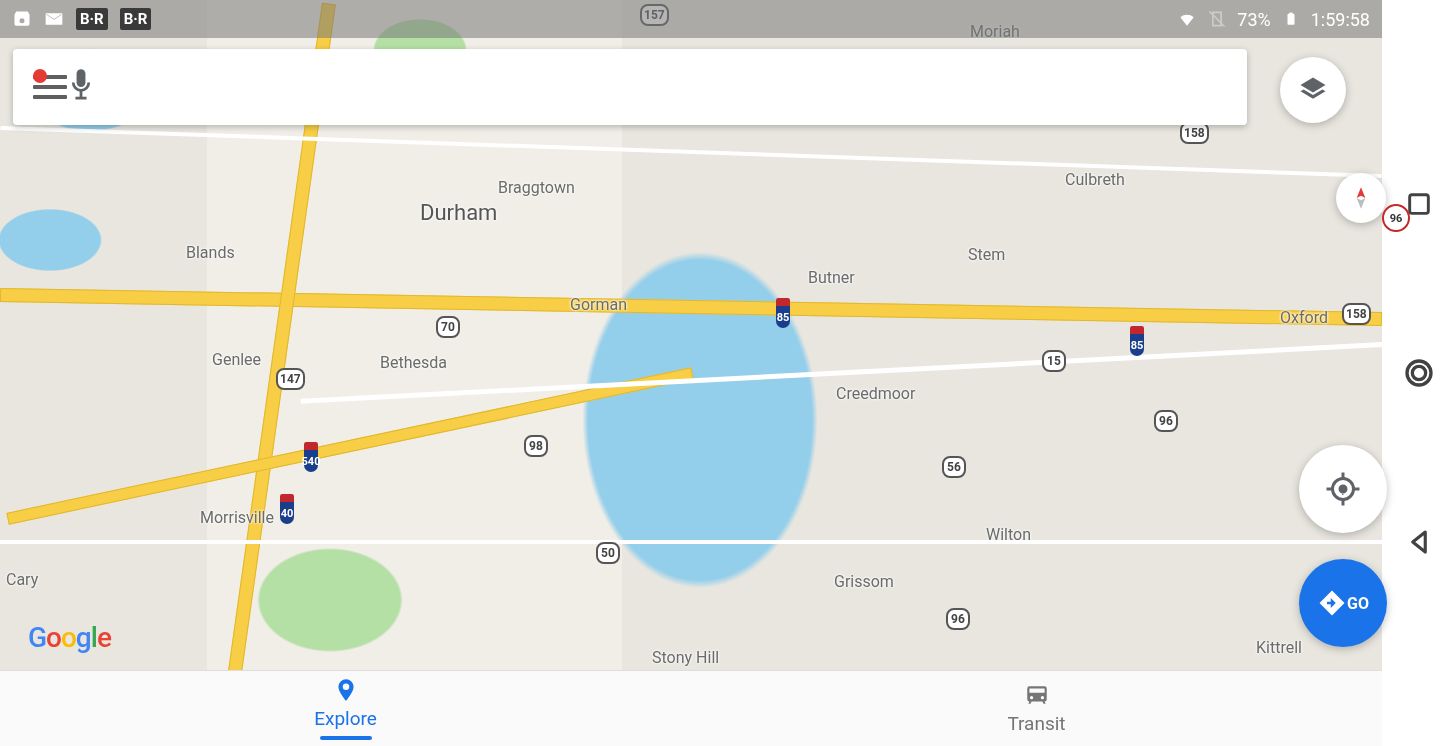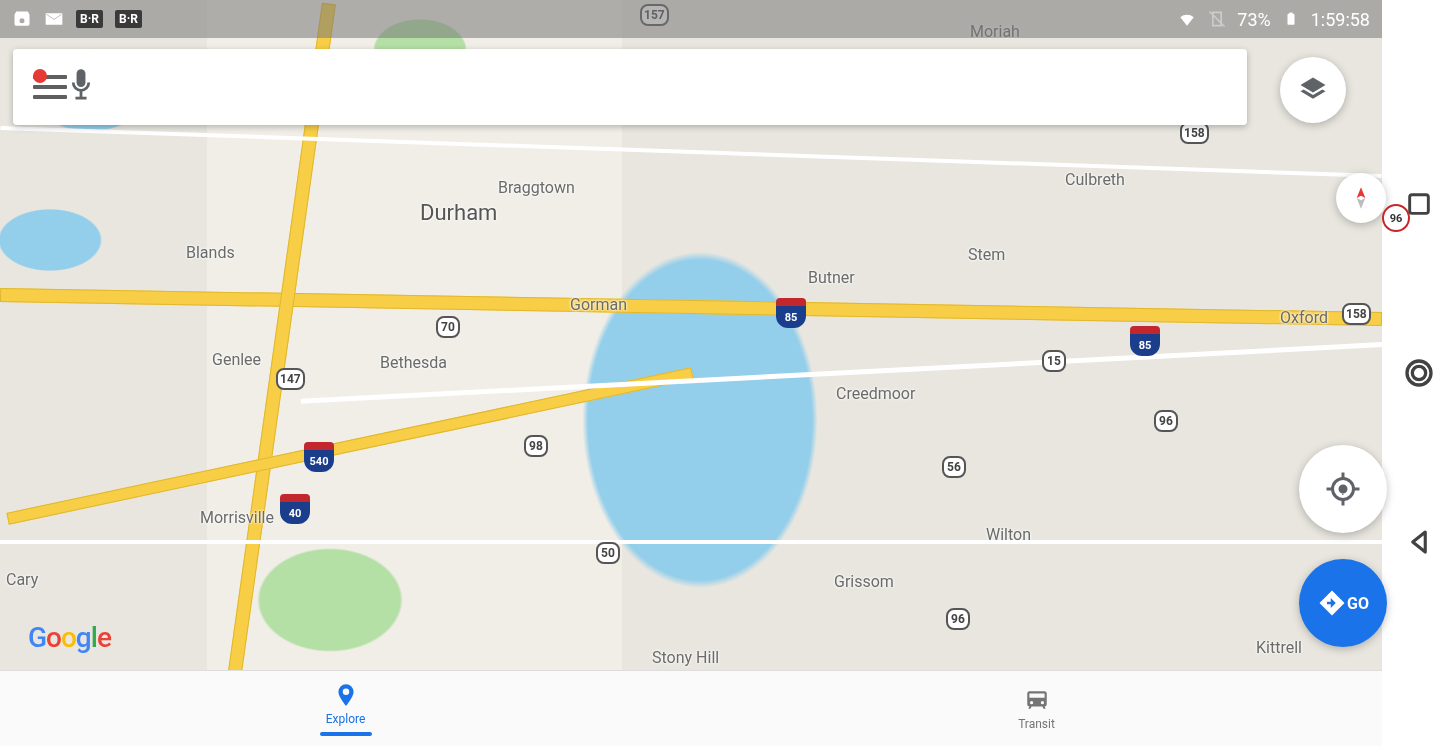--- a/index.html
+++ b/index.html
@@ -6,21 +6,21 @@
     html, body { width: 1456px; height: 746px; overflow: hidden; position: relative; }
 
     
     .status-bar {
       position: absolute; top: 0; left: 0; right: 74px; height: 38px;
       background: rgba(120,120,120,0.55); display: flex; align-items: center;
       padding: 0 12px; color: #fff; font-size: 18px; z-index: 50;
     }
     .status-left { display: flex; gap: 12px; align-items: center; }
     .status-right { margin-left: auto; display: flex; gap: 10px; align-items: center; }
-    .br-badge { background: #3a3a3a; color: #fff; font-size: 12px; font-weight: bold; padding: 2px 4px; border-radius: 2px; }
+    .br-badge { background: #3a3a3a; color: #fff; font-size: 15px; font-weight: bold; padding: 2px 4px; border-radius: 2px; }
     .status-icon { width: 20px; height: 20px; display: flex; align-items: center; justify-content: center; }
 
     
     .map-area {
       position: absolute; top: 0; left: 0; width: 1382px; height: 746px;
       background: #e8e6df; overflow: hidden;
     }
     .map-bg {
       position: absolute; inset: 0;
       background:
@@ -41,21 +41,21 @@
       text-shadow: 0 0 3px #fff, 0 0 3px #fff;
     }
     .city-large { font-size: 22px; color: #555; }
 
     .route-shield {
       position: absolute; background: #fff; border: 2px solid #555; border-radius: 8px;
       font-size: 12px; font-weight: bold; color: #444; padding: 2px 2px;
       text-align: center; min-width: 24px;
     }
     .interstate-shield {
-      position: absolute; width: 30px; height: 30px; background: #1a3e8c;
+      position: absolute; width: 14px; height: 30px; background: #1a3e8c;
       border-top: 8px solid #c1272d; border-radius: 4px 4px 12px 12px;
       color: #fff; font-size: 11px; font-weight: bold; display: flex;
       align-items: center; justify-content: center;
     }
 
     .google-logo {
       position: absolute; left: 28px; bottom: 92px; font-size: 28px; font-weight: 500;
       letter-spacing: -1px;
     }
     .google-logo span:nth-child(1){color:#4285F4;}
@@ -102,21 +102,21 @@
       align-items: center; justify-content: center; z-index: 31;
     }
 
     
     .bottom-nav {
       position: absolute; bottom: 0; left: 0; width: 1382px; height: 76px;
       background: #fafafa; border-top: 1px solid #ddd; display: flex; z-index: 40;
     }
     .nav-item {
       flex: 1; display: flex; flex-direction: column; align-items: center;
-      justify-content: center; gap: 4px; cursor: pointer; color: #757575; font-size: 12px;
+      justify-content: center; gap: 4px; cursor: pointer; color: #757575; font-size: 19px;
     }
     .nav-item.active { color: #1a73e8; }
     .nav-item.active .nav-underline {
       width: 52px; height: 4px; background: #1a73e8; margin-top: 2px; border-radius: 2px;
     }
     .nav-icon { width: 26px; height: 26px; }
 
     
     .sys-nav {
       position: absolute; top: 0; right: 0; width: 74px; height: 746px;

